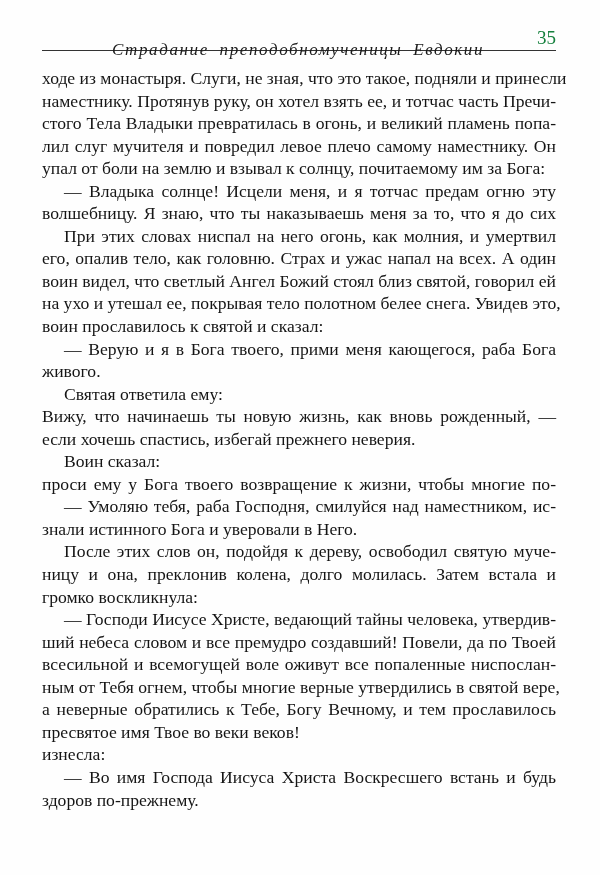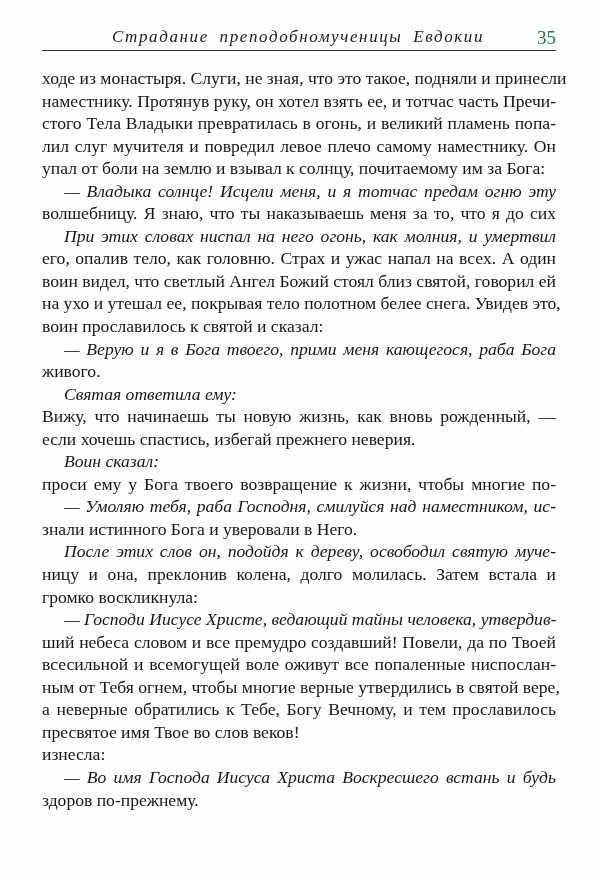--- a/index.html
+++ b/index.html
@@ -4,33 +4,33 @@
 <style>
   html, body { margin: 0; padding: 0; background: #ffffff; }
   body { width: 600px; height: 875px; position: relative; overflow: hidden; }
   .page { position: absolute; left: 0; top: 0; width: 600px; height: 875px; background: #fefefe; }
   .running-head {
     position: absolute; left: 42px; top: 26px; width: 514px; height: 24px;
     border-bottom: 1.5px solid #333;
     font-family: "Liberation Serif", serif;
   }
   .running-title {
-    position: absolute; left: 0; right: 72px; top: 1px; text-align: right;
+    position: absolute; left: 0; right: 72px; top: 14px; text-align: right;
     font-style: italic; font-size: 17px; letter-spacing: 1.6px; word-spacing: 5px; color: #1a1a1a;
   }
   .page-number {
     position: absolute; right: 0; top: 1px; font-size: 19px; color: #15803d;
   }
   .body-text {
     position: absolute; left: 42px; top: 67px; width: 514px;
     font-family: "Liberation Serif", serif; font-size: 17.6px; line-height: 22.55px; color: #151515;
   }
   .line { display: block; white-space: nowrap; text-align: justify; text-align-last: justify; height: 22.55px; }
   .line.last { text-align-last: left; }
-  .line.indent { padding-left: 22px; font-style: italic; }
+  .line.indent { padding-left: 22px; }
 </style>
 </head>
 <body>
 
 <div class="page">
   <div class="running-head">
     <span class="running-title">Страдание преподобномученицы Евдокии</span>
     <span class="page-number">35</span>
   </div>
   <div class="body-text" id="body-text">
@@ -56,18 +56,18 @@
       <span class="line indent">— Умоляю тебя, раба Господня, смилуйся над наместником, ис-</span>
       <span class="line last">знали истинного Бога и уверовали в Него.</span>
       <span class="line indent">После этих слов он, подойдя к дереву, освободил святую муче-</span>
       <span class="line">ницу и она, преклонив колена, долго молилась. Затем встала и</span>
       <span class="line last">громко воскликнула:</span>
       <span class="line indent">— Господи Иисусе Христе, ведающий тайны человека, утвердив-</span>
       <span class="line">ший небеса словом и все премудро создавший! Повели, да по Твоей</span>
       <span class="line">всесильной и всемогущей воле оживут все попаленные ниспослан-</span>
       <span class="line">ным от Тебя огнем, чтобы многие верные утвердились в святой вере,</span>
       <span class="line">а неверные обратились к Тебе, Богу Вечному, и тем прославилось</span>
-      <span class="line last">пресвятое имя Твое во слов веков!</span>
+      <span class="line last">пресвятое имя Твое во веки веков!</span>
       <span class="line last">изнесла:</span>
       <span class="line indent">— Во имя Господа Иисуса Христа Воскресшего встань и будь</span>
       <span class="line last">здоров по-прежнему.</span>
     </div>
 </div>
 
 </body></html>

